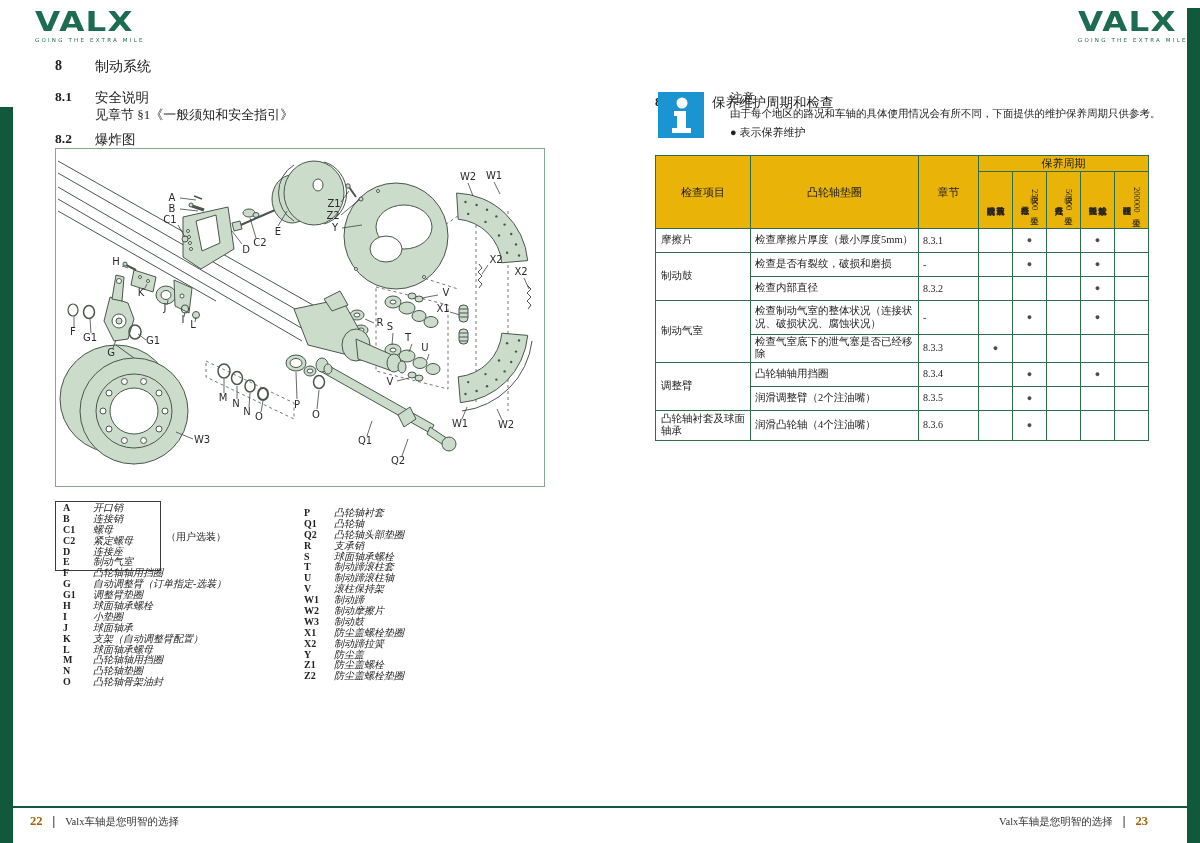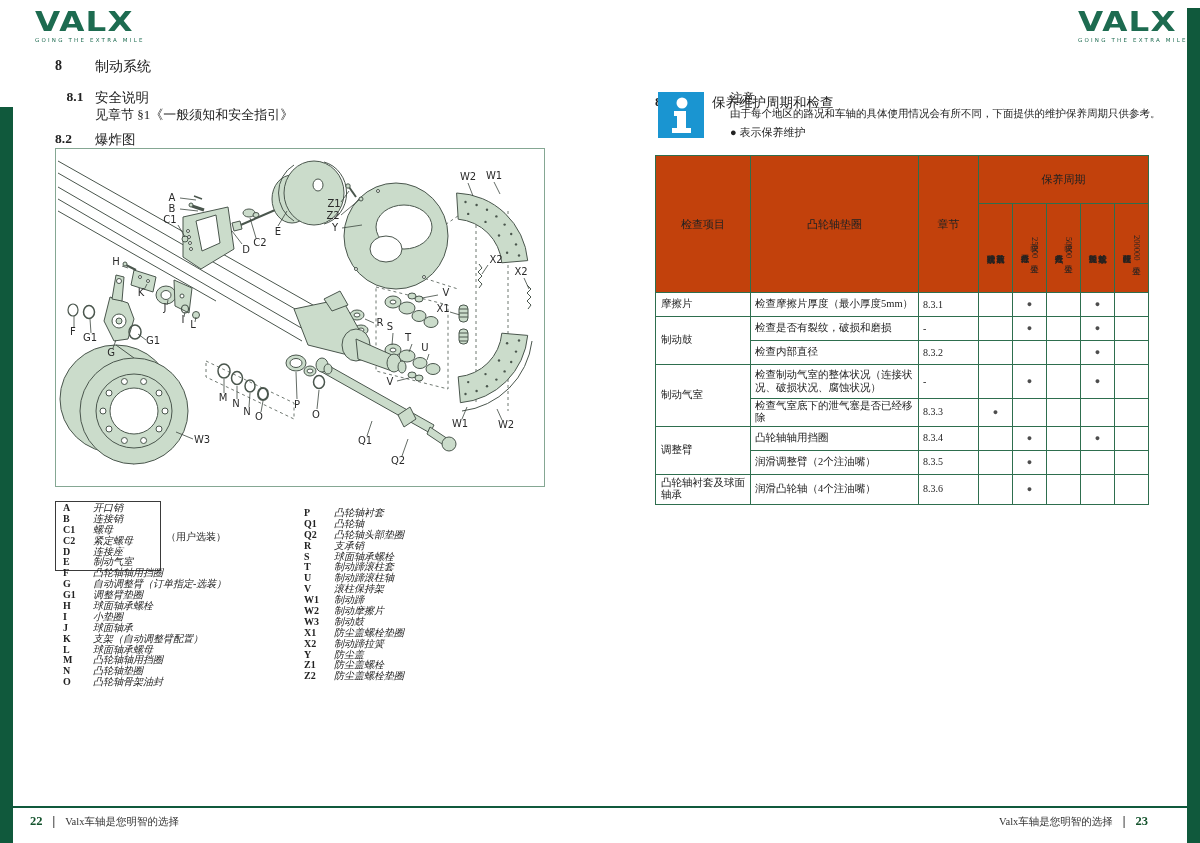--- a/index.html
+++ b/index.html
@@ -18,21 +18,21 @@
   #logo-right{left:1078px;top:10px;}
   .logo-word{font-family:"DejaVu Sans",sans-serif;font-weight:bold;font-size:26px;line-height:25px;
     color:#1d6b50;letter-spacing:1px;transform:scaleX(1.25);transform-origin:left center;}
   .logo-tag{font-family:"DejaVu Sans",sans-serif;font-size:5.5px;letter-spacing:2.2px;color:#1d6b50;margin-top:2px;white-space:nowrap;}
 
   
   .sec{position:absolute;display:flex;font-size:13.5px;}
   .sec .num{width:40px;font-weight:bold;flex:0 0 40px;}
   .sec .ttl{white-space:nowrap;}
   #sec8{left:55px;top:58px;font-size:14px;}
-  #sec81{left:55px;top:89px;text-align:center;}
+  #sec81{left:55px;top:89px;}
   #sec81-body{left:95px;top:106px;position:absolute;font-size:13px;white-space:nowrap;}
   #sec82{left:55px;top:131px;}
   #sec83{left:655px;top:58px;margin-top:36px;}
   #sec83 .num{width:57px;flex:0 0 57px;}
 
   
   #note-icon{position:absolute;left:658px;top:92px;width:46px;height:46px;}
   #note-title{position:absolute;left:730px;top:90px;font-size:12.5px;}
   #note-body{position:absolute;left:730px;top:107px;font-size:10.5px;white-space:nowrap;}
   #note-legend{position:absolute;left:730px;top:125px;font-size:11px;}
@@ -49,38 +49,38 @@
   #legend-right{left:298px;top:508px;width:250px;}
   .legend-row{display:flex;height:10.9px;}
   .legend-code{width:36px;flex:0 0 36px;font-weight:bold;padding-left:6px;box-sizing:border-box;}
   .legend-label{white-space:nowrap;font-style:italic;}
   #legend-box{position:absolute;left:55px;top:501px;width:104px;height:68px;border:1px solid #3a3a3a;}
   #legend-note{position:absolute;left:166px;top:530px;font-size:10px;}
 
   
   #maint-table{position:absolute;left:655px;top:155px;border-collapse:collapse;table-layout:fixed;width:493px;}
   #maint-table th,#maint-table td{border:1px solid #2e6e4e;box-sizing:border-box;overflow:hidden;}
-  #maint-table th{background:#c2410c;font-weight:normal;font-size:11px;padding:16px;}
+  #maint-table th{background:#eab308;font-weight:normal;font-size:11px;padding:0;}
   #maint-table .h-period{height:16px;}
   .vwrap{display:flex;justify-content:center;align-items:center;height:56px;}
   .vtxt{writing-mode:vertical-lr;text-orientation:mixed;font-size:8.5px;line-height:9.5px;display:inline-block;}
   #maint-table tbody tr{height:24px;}
   #maint-table tbody tr.tall{height:34px;}
   #maint-table tbody tr:last-child{height:30px;}
   #maint-table tbody td{font-size:10.5px;padding:1px 4px;line-height:1.18;}
   #maint-table td.col-item{padding-left:5px;}
   #maint-table td.col-sec{font-size:10px;}
   #maint-table td.dot-cell{text-align:center;padding:0;font-size:9px;color:#4d4d4d;}
 
   
   #footer-rule{position:absolute;left:13px;right:13px;top:806px;height:2px;background:#10593c;}
   .footer{position:absolute;top:814px;font-size:10.5px;color:#333;display:flex;align-items:baseline;}
   #footer-left{left:30px;}
   #footer-right{right:52px;}
-  .page-num{font-weight:bold;font-size:12.5px;color:#14532d;}
+  .page-num{font-weight:bold;font-size:12.5px;color:#a16207;}
   .foot-sep{display:inline-block;font-weight:bold;font-size:12px;color:#111;margin:0 10px;}
 </style>
 </head>
 <body>
 
 <div class="side-bar" id="bar-left"></div>
 <div class="side-bar" id="bar-right"></div>
 
 <div class="logo" id="logo-left">
   <div class="logo-word">VALX</div>

